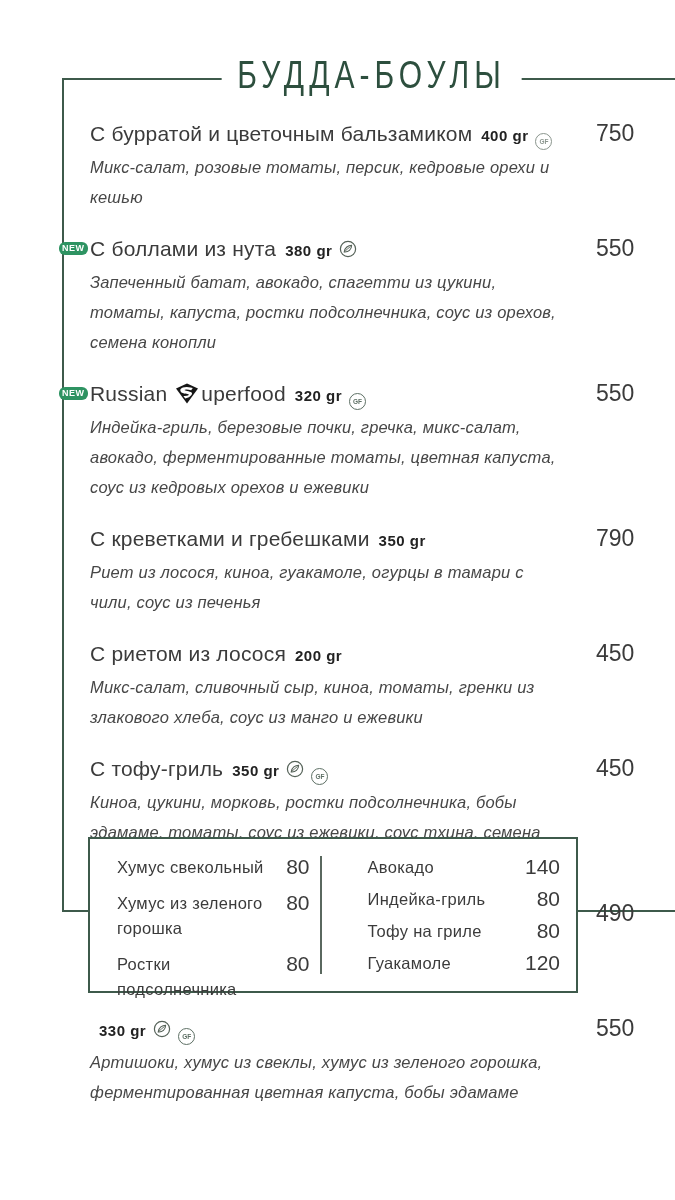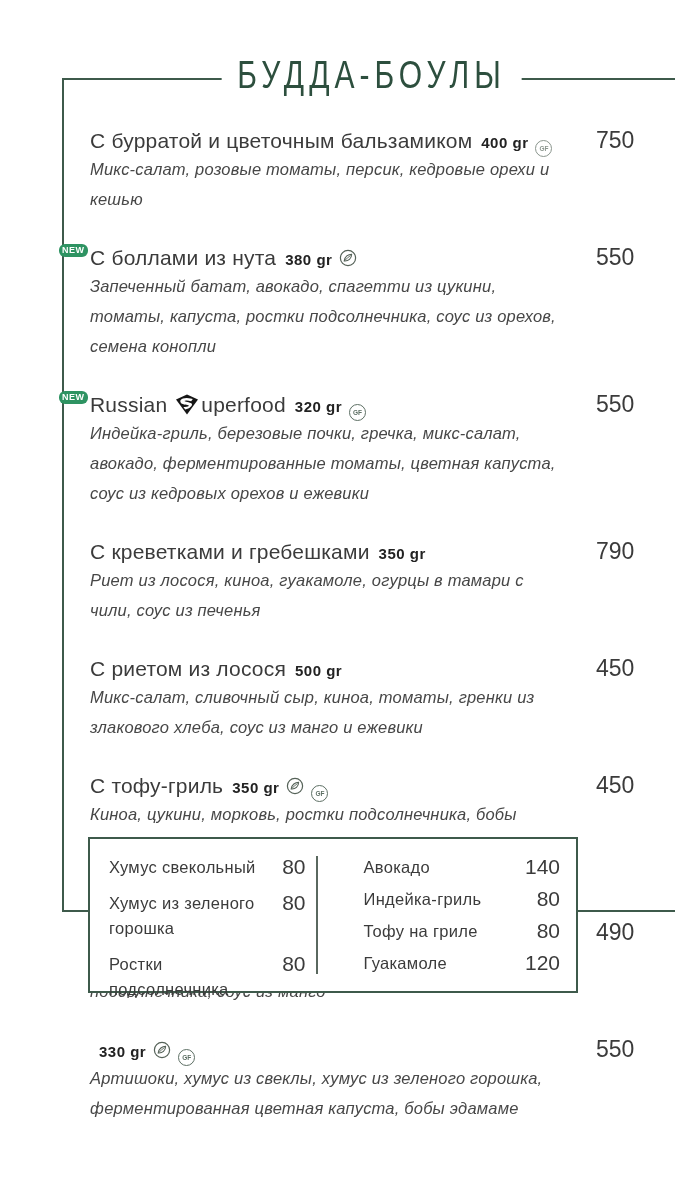--- a/index.html
+++ b/index.html
@@ -58,28 +58,28 @@
     font-size:21px;
     letter-spacing:0.2px;
     color:var(--ink);
   }
   .item-weight{
     font-size:15px;
     font-weight:bold;
     color:#222;
     margin-left:9px;
     letter-spacing:0.5px;
-    margin-top:14px;
   }
   .item-price{
     font-size:23px;
     color:var(--ink);
     min-width:56px;
   }
   .item-desc{
+    margin-top:5px;
     max-width:468px;
     font-size:16.5px;
     font-style:italic;
     line-height:30px;
     color:var(--ink-soft);
     letter-spacing:0.2px;
   }
   .new-badge{
     position:absolute;
     left:-31px; top:7px;
@@ -121,21 +121,21 @@
   }
   .addons{
     position:absolute;
     left:88px; top:837px;
     width:490px; height:156px;
     border:2px solid var(--green-border);
     background:#ffffff;
     display:flex;
   }
   .addons-col{ flex:1; }
-  .addons-col.left{ padding:16px 10px 10px 19px; }
+  .addons-col.left{ padding:16px 10px 10px 27px; }
   .addons-col.right{
     padding:12px 16px 12px 26px;
     display:flex; flex-direction:column;
     justify-content:space-around;
     margin-left:20px;
   }
   .addons-divider{
     width:2px;
     background:#5a685f;
     margin:17px 0;
@@ -227,21 +227,21 @@
         </div>
         <div class="item-price">790</div>
       </div>
       <div class="item-desc">Риет из лосося, киноа, гуакамоле, огурцы в тамари с чили, соус из печенья</div>
     </div>
 
     <div class="item">
       <div class="item-head">
         <div class="head-left">
           <span class="item-title">С риетом из лосося</span>
-          <span class="item-weight">500 gr</span>
+          <span class="item-weight">200 gr</span>
         </div>
         <div class="item-price">450</div>
       </div>
       <div class="item-desc">Микс-салат, сливочный сыр, киноа, томаты, гренки из злакового хлеба, соус из манго и ежевики</div>
     </div>
 
     <div class="item">
       <div class="item-head">
         <div class="head-left">
           <span class="item-title">С тофу-гриль</span>

